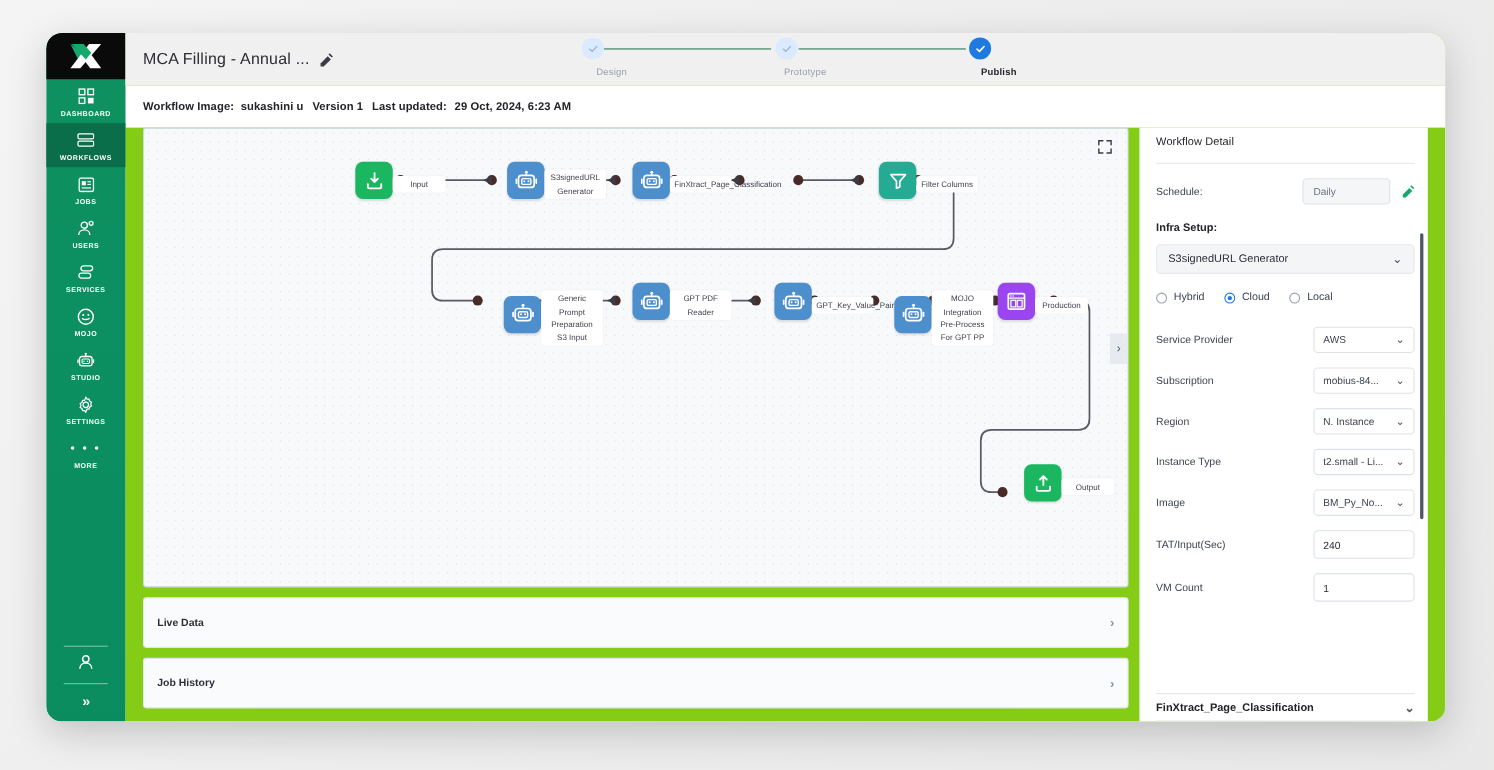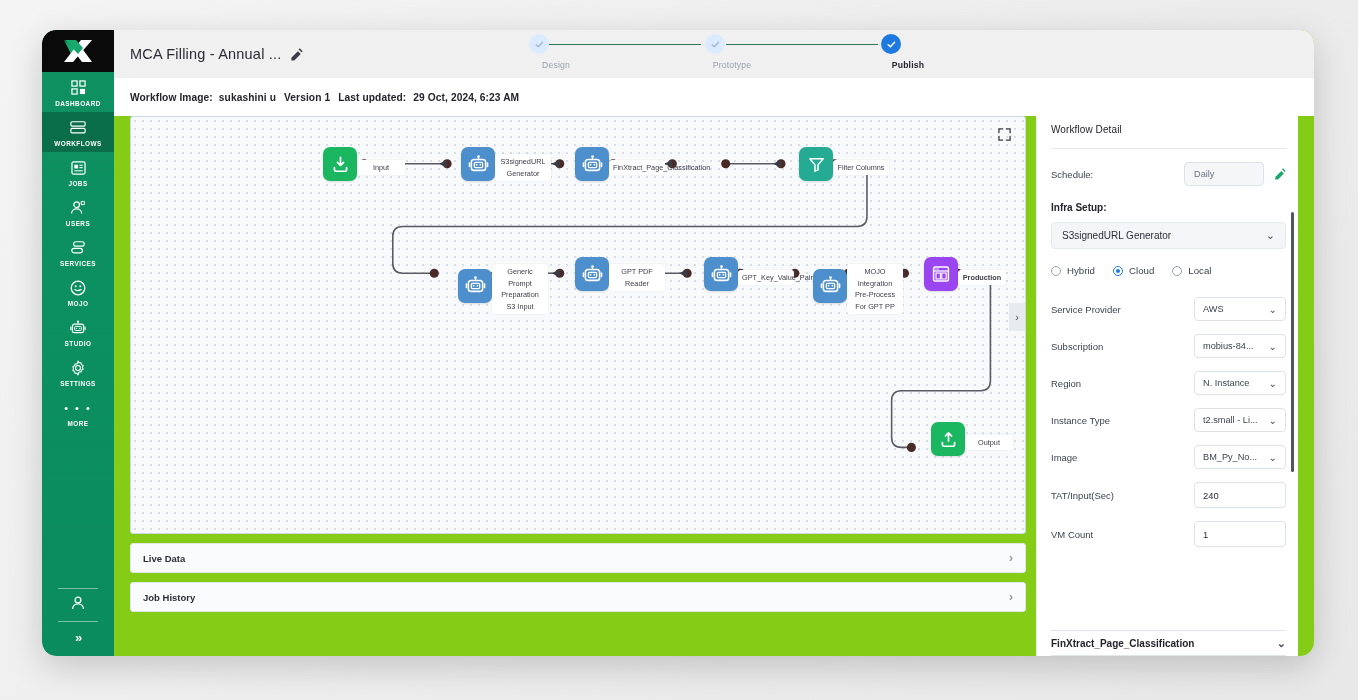--- a/index.html
+++ b/index.html
@@ -172,21 +172,21 @@
     font-size: 7.3px; line-height: 11.5px;
     color:#40404d; text-align:center;
     padding: 2px 4px; width: 56px;
     box-shadow: 0 0 0 1px rgba(0,0,0,.02);
   }
   .node-label.wide { width: 48px; }
   svg.edges { position:absolute; left:0; top:0; width:100%; height:100%; pointer-events:none; }
 
   
   .accordion {
-    height: 30px; margin-top: 9px;
+    height: 46px; margin-top: 9px;
     border: 1px solid #e2e6ec; border-radius: 3px;
     background: #fafbfc;
     display: flex; align-items: center;
     padding: 0 12px;
     font-size: 9.5px; color: #2d2d38; font-weight: 700;
     cursor: pointer;
   }
   .accordion .chev { margin-left: auto; color:#8e97a4; font-size: 12px; }
 
   
@@ -599,21 +599,21 @@
                     <rect x="6" y="8" width="8" height="5" rx="1.3" fill="none" stroke="#fff" stroke-width="1.2"></rect>
                     <circle cx="8.2" cy="10.2" r="0.85" fill="#fff"></circle>
                     <circle cx="11.8" cy="10.2" r="0.85" fill="#fff"></circle>
                     <line x1="1.4" y1="8.7" x2="1.4" y2="11.8" stroke="#fff" stroke-width="1.5" stroke-linecap="round"></line>
                     <line x1="18.6" y1="8.7" x2="18.6" y2="11.8" stroke="#fff" stroke-width="1.5" stroke-linecap="round"></line>
                   </svg>
               </div>
               <div class="node-label">MOJO Integration Pre-Process For GPT PP</div>
             </div>
 
-            <div class="node" style="left:793px; top:140px;font-weight:bold;">
+            <div class="node" style="left:776px; top:140px;">
               <div class="node-icon purple">
                 <svg width="20" height="20" viewBox="0 0 20 20">
                     <rect x="2.6" y="3" width="14.8" height="14" rx="1.6" fill="none" stroke="#fff" stroke-width="1.5"></rect>
                     <line x1="2.6" y1="7" x2="17.4" y2="7" stroke="#fff" stroke-width="1.3"></line>
                     <circle cx="5" cy="5" r="0.7" fill="#fff"></circle>
                     <circle cx="7" cy="5" r="0.7" fill="#fff"></circle>
                     <rect x="5" y="9" width="4.4" height="6" fill="none" stroke="#fff" stroke-width="1.1"></rect>
                     <rect x="10.8" y="9" width="4.4" height="6" fill="none" stroke="#fff" stroke-width="1.1"></rect>
                   </svg>
               </div>

